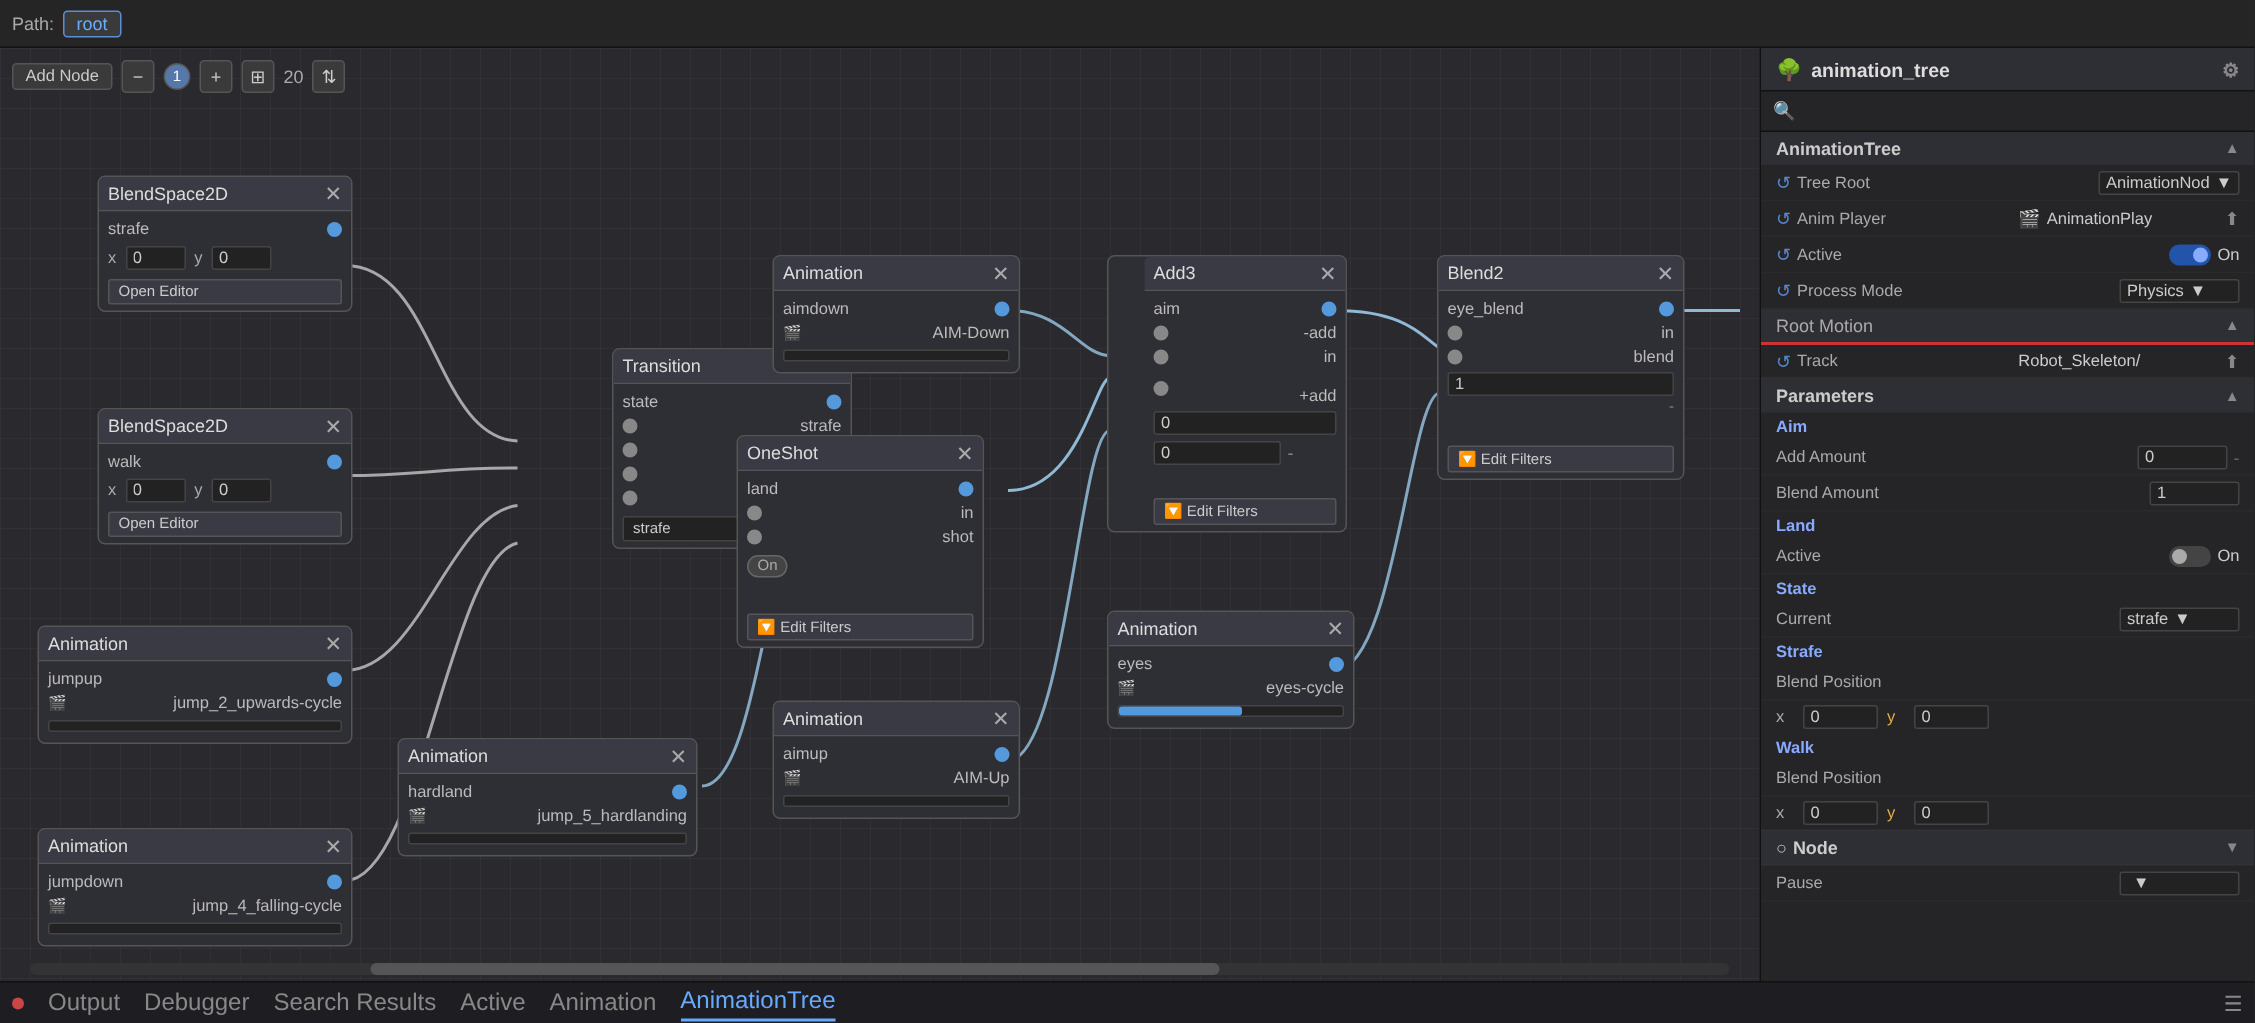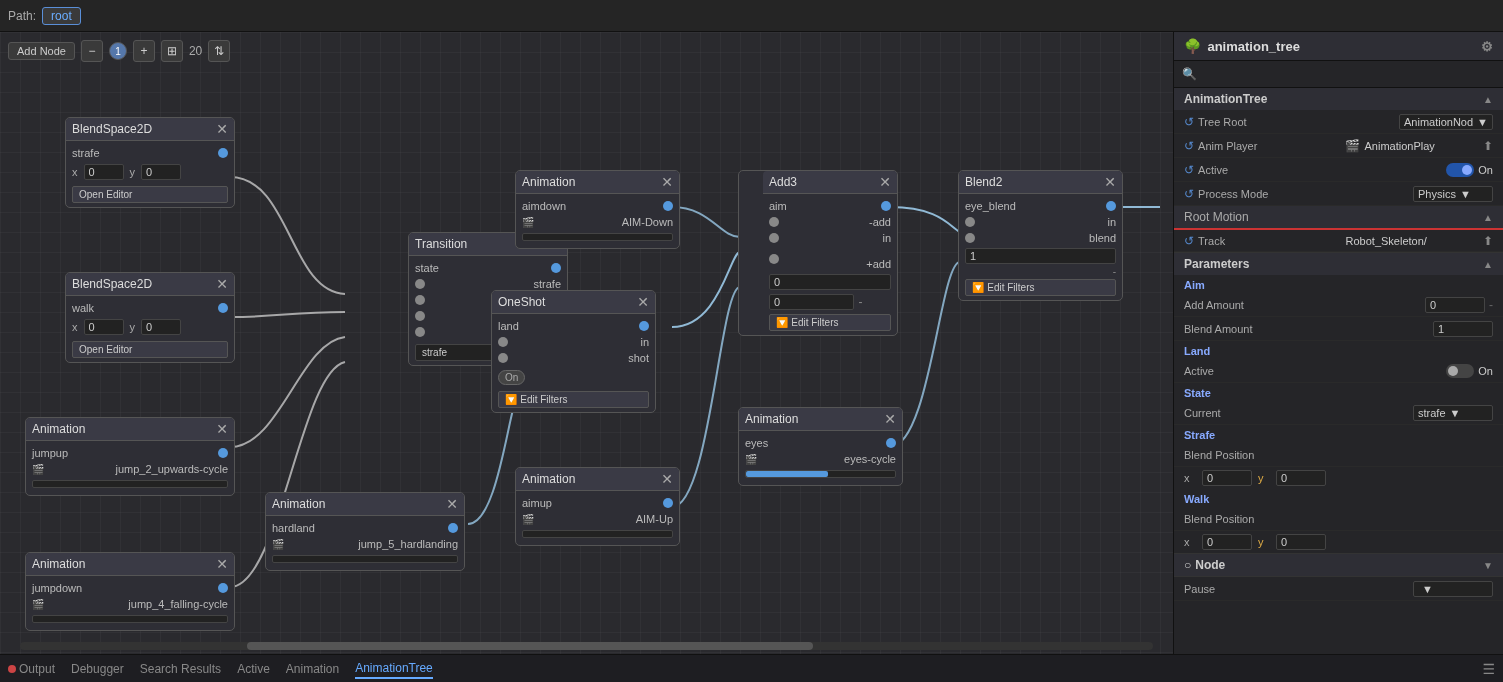--- a/index.html
+++ b/index.html
@@ -197,21 +197,21 @@
     .filter-btn {
       background: #3a3a45;
       border: 1px solid #555;
       color: #ccc;
       font-size: 10px;
       padding: 2px 6px;
       border-radius: 2px;
       cursor: pointer;
       width: 100%;
       text-align: left;
-      margin-top: 2px;
+      margin-top: 20px;
     }
     .toggle-on {
       background: #444;
       border: 1px solid #666;
       border-radius: 8px;
       padding: 1px 6px;
       font-size: 10px;
       color: #aaa;
     }
 
@@ -405,26 +405,26 @@
       border-top: 1px solid #111;
       display: flex;
       align-items: center;
       padding: 0 8px;
       height: 28px;
       flex-shrink: 0;
       gap: 16px;
     }
     .bottom-tab {
       color: #888;
-      font-size: 12px;
+      font-size: 16px;
       cursor: pointer;
       padding: 2px 0;
       display: flex;
       align-items: center;
-      gap: 3px;
+      gap: 16px;
     }
     .bottom-tab.active { color: #66aaff; border-bottom: 2px solid #66aaff; }
     .bottom-tab-dot {
       width: 8px;
       height: 8px;
       background: #cc4444;
       border-radius: 50%;
     }
     .bottom-bar-right {
       margin-left: auto;

